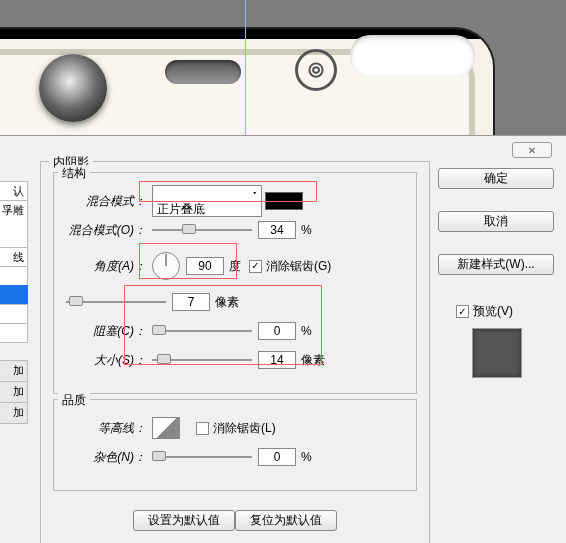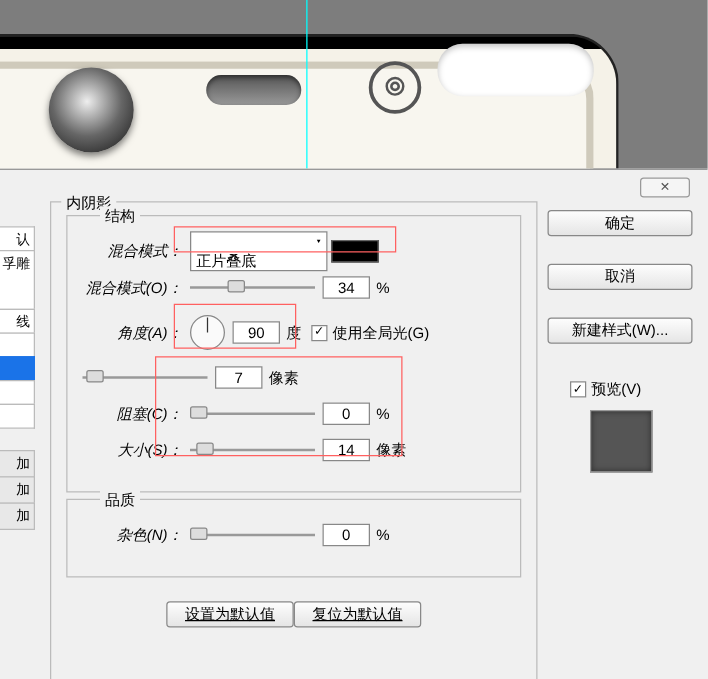--- a/index.html
+++ b/index.html
@@ -72,21 +72,21 @@
 }
 .side-item { height: 20px; border: 1px solid #bbb; border-left: none; margin-bottom: -1px; padding: 2px 3px 0 0; text-align: right; font-size: 11px; background: #fff; overflow: hidden; }
 .side-item.sel { background: #1a73e8; color: #fff; border-color: #1a73e8; }
 .side-item.btn { background: #e8e8e8; height: 22px; }
 
 
 .main {
   position: absolute; left: 40px; top: 25px; width: 390px; height: 505px;
 }
 .fieldset { border: 1px solid #bbb; padding: 10px 12px 15px 12px; position: relative; margin-bottom: 5px; }
-.fieldset > .legend { position: absolute; top: -8px; left: 26px; background: #f0f0f0; padding: 0 4px; font-size: 12px; }
+.fieldset > .legend { position: absolute; top: -8px; left: 4px; background: #f0f0f0; padding: 0 4px; font-size: 12px; }
 .fs-outer > .legend { left: 8px; }
 
 .row { display: flex; align-items: center; margin: 7px 0; height: 22px; }
 .label { width: 80px; text-align: right; margin-right: 6px; font-size: 12px; color: #000; font-style: italic; }
 .select { width: 110px; height: 20px; border: 1px solid #888; background: #fff; padding: 15px 4px; position: relative; font-size: 12px; }
 .select::after { content: "‣"; position: absolute; right: 4px; top: 0; transform: rotate(90deg); font-size: 10px; }
 .swatch { width: 38px; height: 18px; background: #000; margin-left: 3px; border: 1px solid #666; }
 .slider { flex: 0 0 100px; height: 10px; position: relative; margin-right: 6px; }
 .slider::before { content: ""; position: absolute; left: 0; right: 0; top: 4px; height: 2px; background: #999; }
 .slider-thumb { position: absolute; top: -1px; width: 14px; height: 10px; background: #ddd; border: 1px solid #888; border-radius: 2px; }
@@ -102,21 +102,21 @@
   background: #333; transform-origin: top; transform: translate(-50%, -100%) rotate(0deg);
 }
 
 .checkbox { display: inline-flex; align-items: center; margin-left: 8px; }
 .checkbox .box { width: 13px; height: 13px; border: 1px solid #888; background: #fff; margin-right: 4px; display: flex; align-items: center; justify-content: center; font-size: 10px; color: #000; line-height: 1; }
 
 .contour-swatch { width: 28px; height: 22px; border: 1px solid #888; background: linear-gradient(135deg, #fff 0 50%, #888 50% 100%); margin-right: 8px; }
 
 .hl-red { border: 1px solid #ff6060; position: absolute; pointer-events: none; }
 
-.btn-row { display: flex; justify-content: center; margin-top: 19px; text-decoration: underline; }
+.btn-row { display: flex; justify-content: center; margin-top: 19px; }
 .button { height: 21px; padding: 0 14px; border: 1px solid #888; background: linear-gradient(#fdfdfd,#e5e5e5); border-radius: 3px; font-size: 12px; display: inline-flex; align-items: center; }
 
 
 .right-panel { position: absolute; right: 10px; top: 32px; width: 118px; }
 .right-panel .button { width: 116px; justify-content: center; margin-bottom: 22px; }
 .preview-swatch { width: 50px; height: 50px; background: #555; border: 1px solid #999; box-shadow: inset 0 0 5px rgba(0,0,0,.5); margin: 8px auto 0; }
 
 </style>
 </head>
 <body>
@@ -172,21 +172,21 @@
           <div class="unit">%</div>
         </div>
 
         <div class="row" style="margin-top:14px">
           <div class="label">角度(A)：</div>
           <div class="angle-dial"></div>
           <div class="num">90</div>
           <div class="unit">度</div>
           <label class="checkbox">
             <span class="box">✓</span>
-            <span>使用全局光(G)</span>
+            <span>消除锯齿(G)</span>
           </label>
         </div>
 
         <div class="row" style="margin-top:14px">
           <div class="slider">
               <div class="slider-thumb" style="left:3%"></div>
             </div>
           <div class="num">7</div>
           <div class="unit">像素</div>
         </div>
@@ -210,20 +210,28 @@
         </div>
 
         <div class="hl-red" style="left:85px; top:8px; width:178px; height:21px"></div>
         <div class="hl-red" style="left:85px; top:70px; width:98px; height:36px"></div>
         <div class="hl-red" style="left:70px; top:112px; width:198px; height:80px"></div>
       </div>
 
       <div class="fieldset">
         <div class="legend">品质</div>
 
+        <div class="row">
+          <div class="label">等高线：</div>
+          <div class="contour-swatch"></div>
+          <label class="checkbox">
+            <span class="box"></span>
+            <span>消除锯齿(L)</span>
+          </label>
+        </div>
 
         <div class="row">
           <div class="label">杂色(N)：</div>
           <div class="slider">
               <div class="slider-thumb" style="left:0"></div>
             </div>
           <div class="num">0</div>
           <div class="unit">%</div>
         </div>
       </div>

